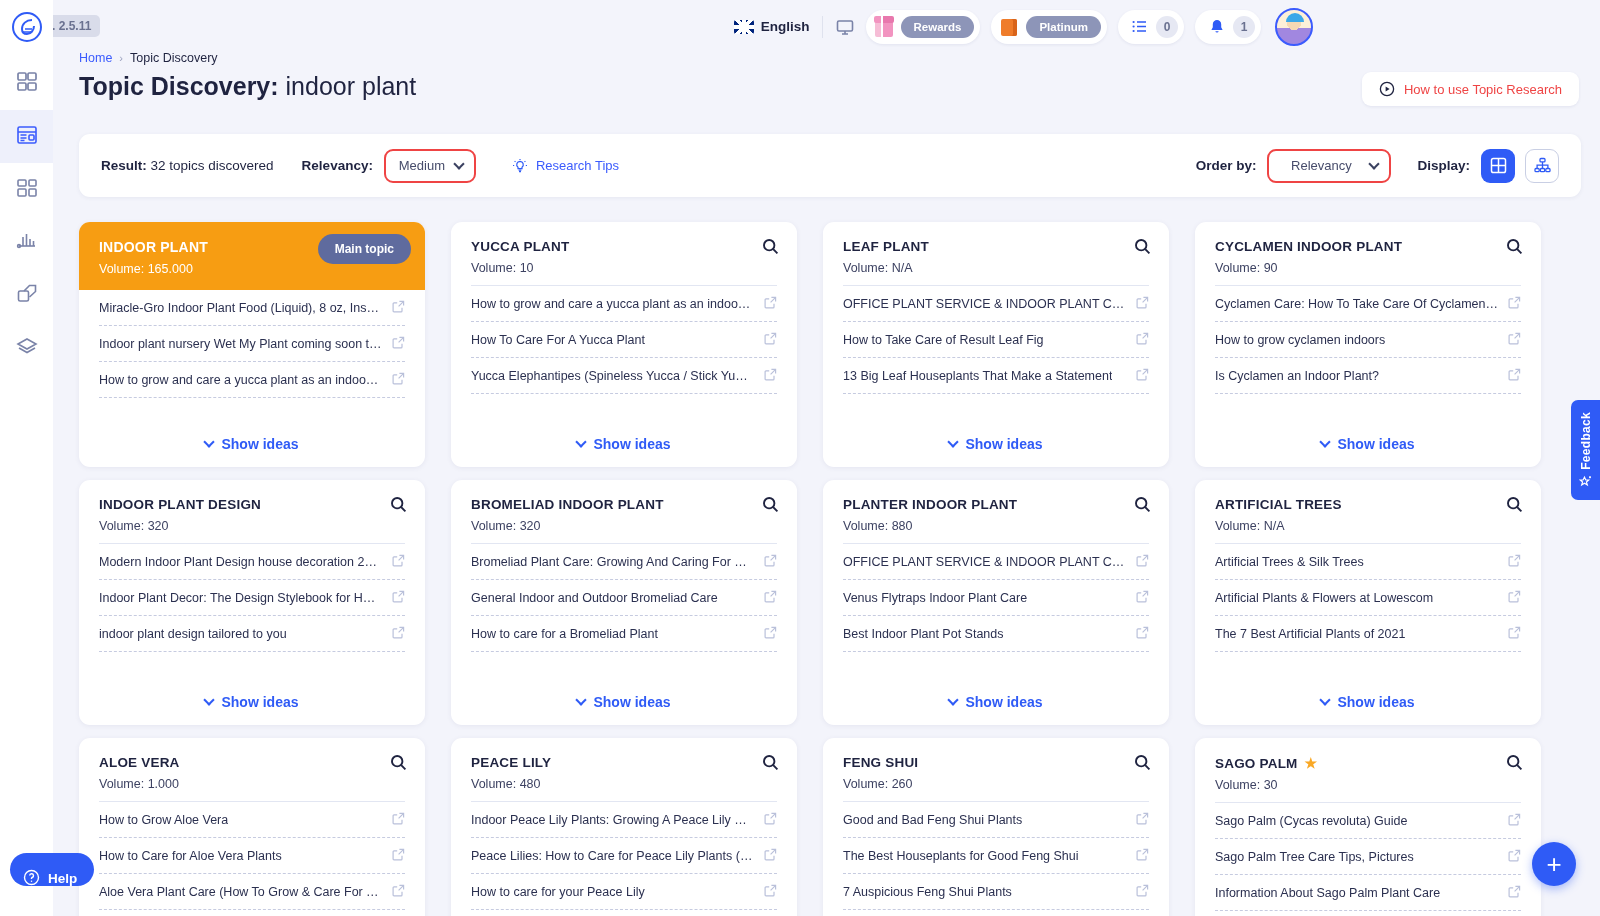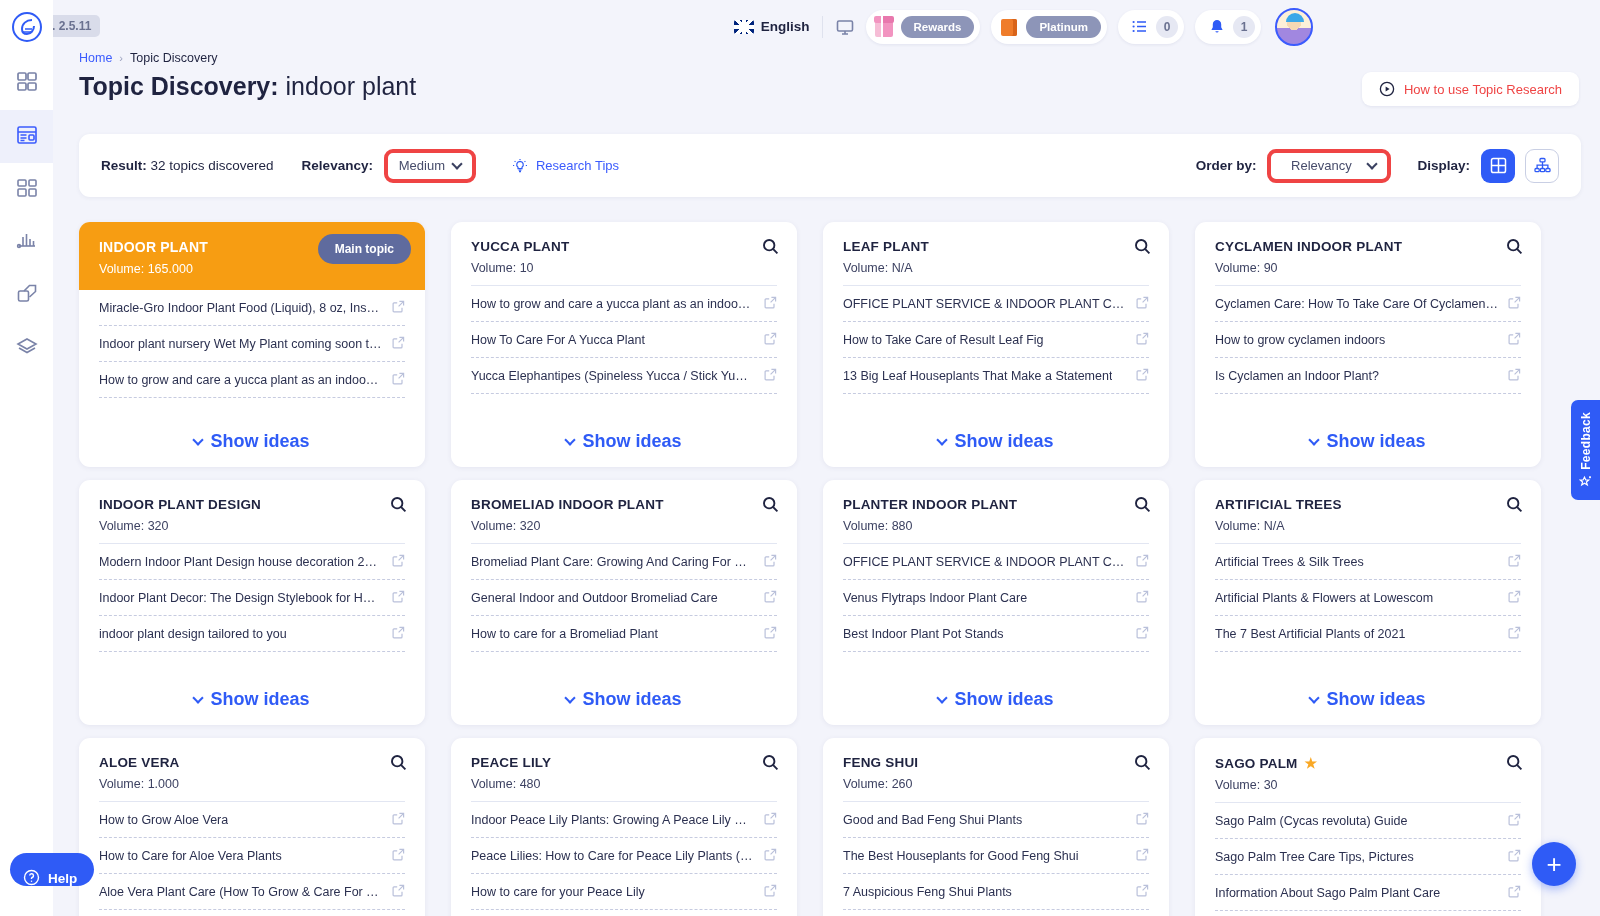--- a/index.html
+++ b/index.html
@@ -143,21 +143,21 @@
     background: #fff; border-radius: 11px;
     display: flex; align-items: center;
     padding: 0 22px;
     box-shadow: 0 1px 4px rgba(60,70,120,.07);
   }
   .fb-label { font-size: 13.5px; color: #1f2340; }
   .fb-label b { font-weight: bold; }
   .fb-strong { font-size: 13.5px; font-weight: bold; color: #1f2340; }
   .select-box {
     position: relative; height: 34px; min-width: 92px;
-    border: 4px solid #ef4444; border-radius: 9px;
+    border: 2px solid #ef4444; border-radius: 9px;
     background: #fff;
     display: flex; align-items: center; justify-content: center;
     padding: 0 30px 0 14px;
     font-size: 13px; color: #474c6b; cursor: pointer;
   }
   .select-box .chev {
     position: absolute; right: 11px; top: 50%;
     width: 8px; height: 8px; margin-top: -6px;
     border-right: 2px solid #3a4060; border-bottom: 2px solid #3a4060;
     transform: rotate(45deg);
@@ -220,21 +220,21 @@
     gap: 10px; padding: 9px 0 8px 0;
     border-bottom: 1px dashed #c6cbe0;
   }
   .idea-text {
     font-size: 12.5px; color: #2b3050;
     white-space: nowrap; overflow: hidden; text-overflow: ellipsis;
   }
   .ext-ico { flex: none; cursor: pointer; }
   .show-ideas {
     display: flex; align-items: center; justify-content: center; gap: 8px;
-    color: #2f5bf6; font-size: 18px; font-weight: bold;
+    color: #2f5bf6; font-size: 14px; font-weight: bold;
     padding: 11px 0 15px 0; cursor: pointer;
   }
   .chev-down-sm {
     width: 8px; height: 8px;
     border-right: 2px solid #2f5bf6; border-bottom: 2px solid #2f5bf6;
     transform: rotate(45deg); margin-top: -4px;
   }
   .star { color: #f9a825; font-size: 14px; }
 
   

